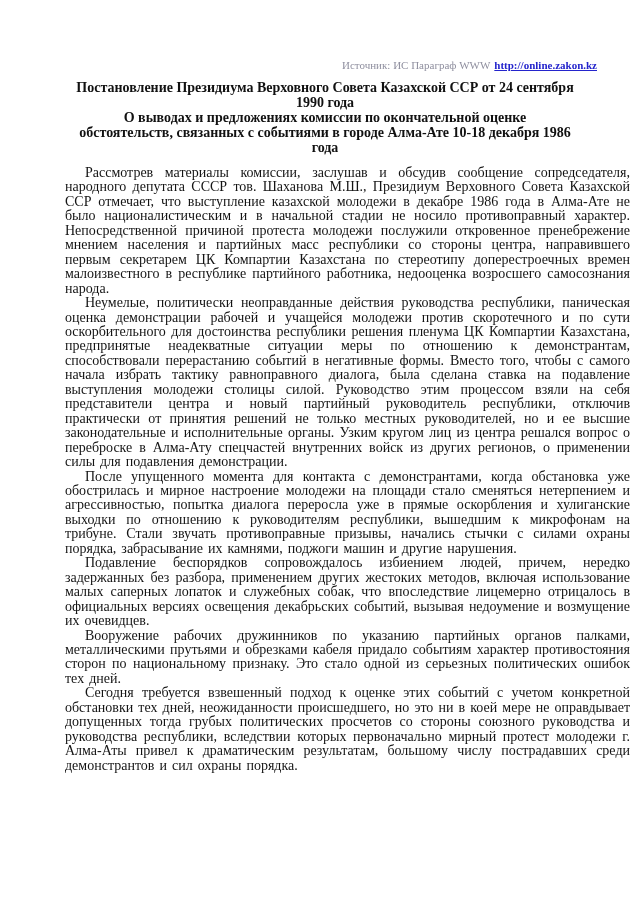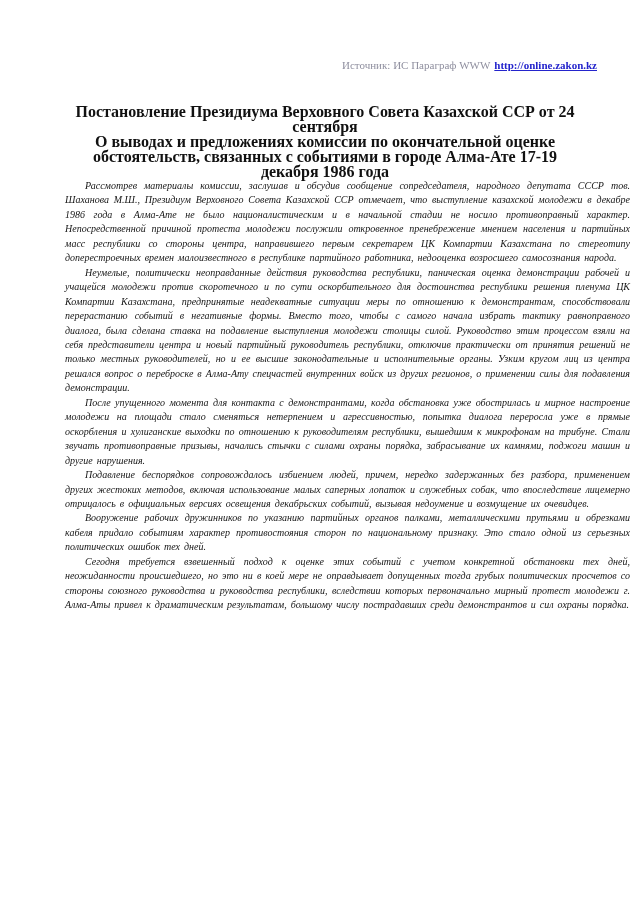--- a/index.html
+++ b/index.html
@@ -30,55 +30,56 @@
     white-space: nowrap;
   }
   .source-line a {
     color: var(--link-color, #2424cc);
     font-weight: bold;
     text-decoration: underline;
     margin-left: 4px;
     cursor: pointer;
   }
   .doc-title {
-    margin-top: 32px;
+    margin-top: 8px;
     padding-right: 45px;
     text-align: center;
     font-weight: bold;
-    font-size: 16px;
+    font-size: 14px;
     line-height: 15px;
     color: #111111;
   }
   .doc-body {
-    font-size: 10px;
+    margin-top: 11px;
+    font-size: 14px;
     line-height: 14.45px;
     text-align: justify;
     word-spacing: 1.5px;
     color: #141414;
-    font-style: italic;
   }
   .doc-body p {
     margin: 0;
     padding: 0;
     text-indent: 20px;
   }
 </style>
 </head>
 <body>
 
 <div class="page">
 
   <div class="source-line">
     <span>Источник: ИС Параграф WWW</span><a>http://online.zakon.kz</a>
   </div>
 
   <div class="doc-title">
       <div>Постановление Президиума Верховного Совета Казахской ССР от 24 сентября</div>
+      <div>1990 года</div>
       <div>О выводах и предложениях комиссии по окончательной оценке</div>
-      <div>обстоятельств, связанных с событиями в городе Алма-Ате 17-19 декабря 1986 года</div>
+      <div>обстоятельств, связанных с событиями в городе Алма-Ате 10-18 декабря 1986 года</div>
     </div>
 
   <div class="doc-body">
       <p>Рассмотрев материалы комиссии, заслушав и обсудив сообщение сопредседателя, народного депутата СССР тов. Шаханова М.Ш., Президиум Верховного Совета Казахской ССР отмечает, что выступление казахской молодежи в декабре 1986 года в Алма-Ате не было националистическим и в начальной стадии не носило противоправный характер. Непосредственной причиной протеста молодежи послужили откровенное пренебрежение мнением населения и партийных масс республики со стороны центра, направившего первым секретарем ЦК Компартии Казахстана по стереотипу доперестроечных времен малоизвестного в республике партийного работника, недооценка возросшего самосознания народа.</p>
       <p>Неумелые, политически неоправданные действия руководства республики, паническая оценка демонстрации рабочей и учащейся молодежи против скоротечного и по сути оскорбительного для достоинства республики решения пленума ЦК Компартии Казахстана, предпринятые неадекватные ситуации меры по отношению к демонстрантам, способствовали перерастанию событий в негативные формы. Вместо того, чтобы с самого начала избрать тактику равноправного диалога, была сделана ставка на подавление выступления молодежи столицы силой. Руководство этим процессом взяли на себя представители центра и новый партийный руководитель республики, отключив практически от принятия решений не только местных руководителей, но и ее высшие законодательные и исполнительные органы. Узким кругом лиц из центра решался вопрос о переброске в Алма-Ату спецчастей внутренних войск из других регионов, о применении силы для подавления демонстрации.</p>
       <p>После упущенного момента для контакта с демонстрантами, когда обстановка уже обострилась и мирное настроение молодежи на площади стало сменяться нетерпением и агрессивностью, попытка диалога переросла уже в прямые оскорбления и хулиганские выходки по отношению к руководителям республики, вышедшим к микрофонам на трибуне. Стали звучать противоправные призывы, начались стычки с силами охраны порядка, забрасывание их камнями, поджоги машин и другие нарушения.</p>
       <p>Подавление беспорядков сопровождалось избиением людей, причем, нередко задержанных без разбора, применением других жестоких методов, включая использование малых саперных лопаток и служебных собак, что впоследствие лицемерно отрицалось в официальных версиях освещения декабрьских событий, вызывая недоумение и возмущение их очевидцев.</p>
       <p>Вооружение рабочих дружинников по указанию партийных органов палками, металлическими прутьями и обрезками кабеля придало событиям характер противостояния сторон по национальному признаку. Это стало одной из серьезных политических ошибок тех дней.</p>
       <p>Сегодня требуется взвешенный подход к оценке этих событий с учетом конкретной обстановки тех дней, неожиданности происшедшего, но это ни в коей мере не оправдывает допущенных тогда грубых политических просчетов со стороны союзного руководства и руководства республики, вследствии которых первоначально мирный протест молодежи г. Алма-Аты привел к драматическим результатам, большому числу пострадавших среди демонстрантов и сил охраны порядка.</p>
     </div>

